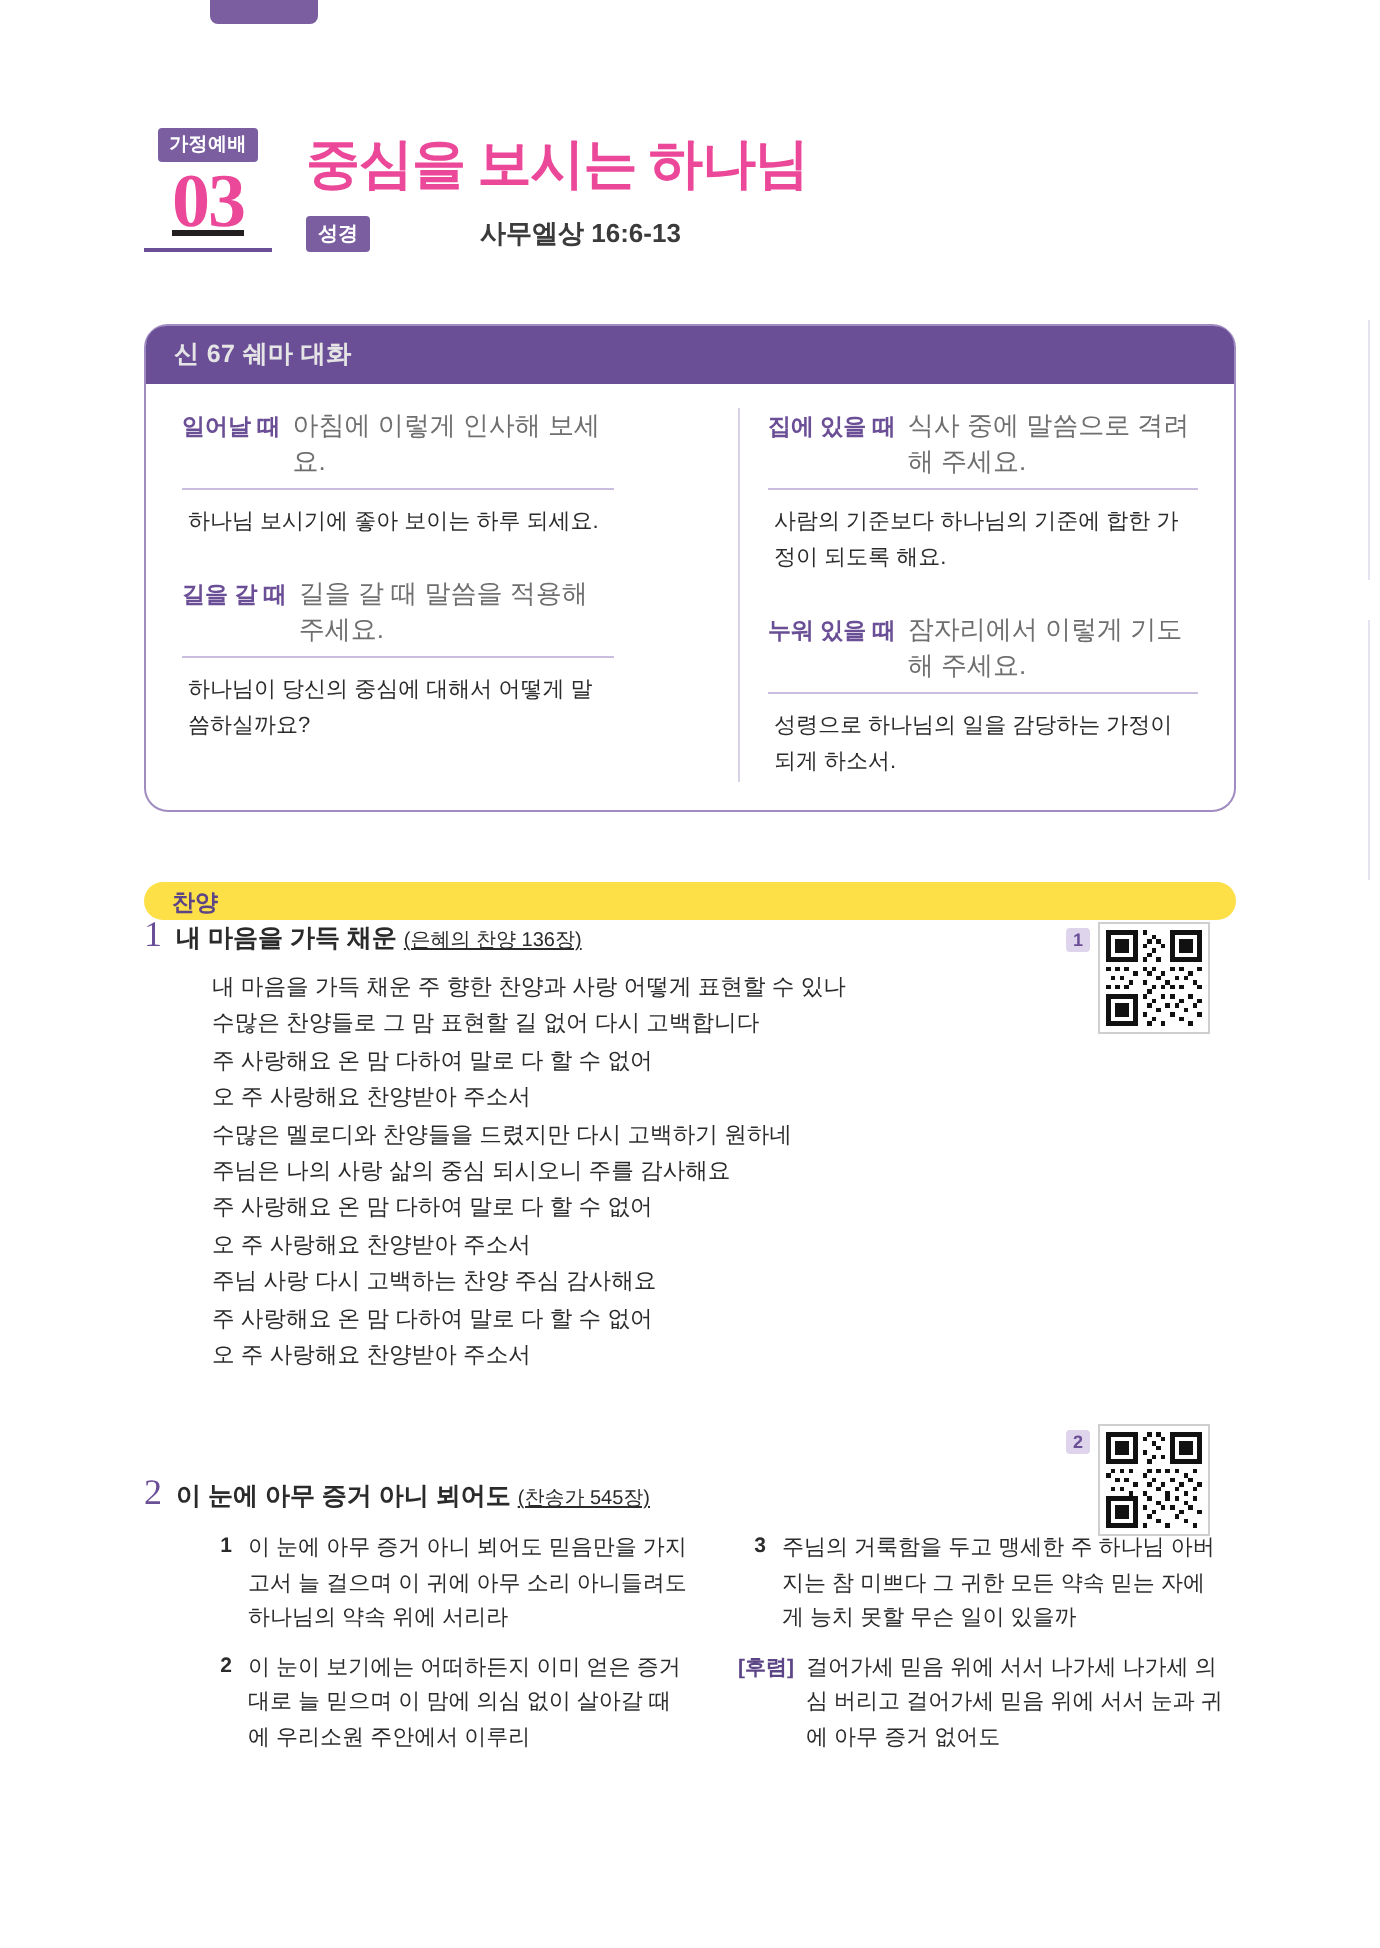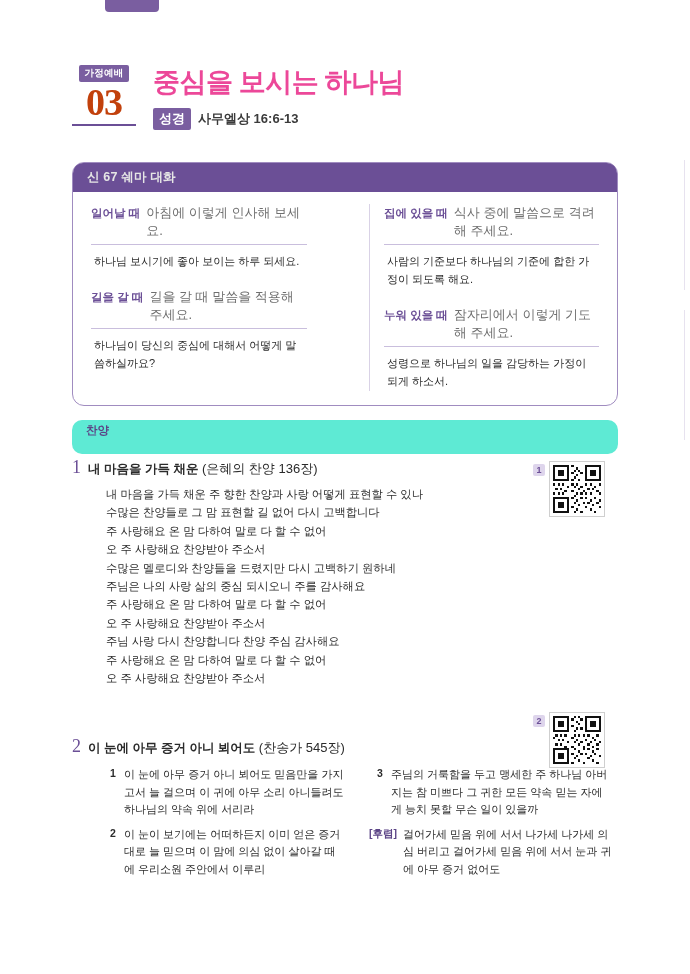--- a/index.html
+++ b/index.html
@@ -51,35 +51,36 @@
     left: 0; top: 52px;
     width: 690px;
     height: 92px;
   }
   .lesson-badge {
     position: absolute;
     left: 72px;
     top: 10px;
     width: 64px;
     text-align: center;
+    text-decoration: underline;
   }
   .lesson-kind {
     font-size: 9.5px;
     font-weight: bold;
     color: #ffffff;
     background: #7a5ea0;
     display: inline-block;
     padding: 2px 6px 2px 6px;
     border-radius: 2px;
     letter-spacing: 0.2px;
   }
   .lesson-num {
     font-size: 38px;
     font-weight: bold;
-    color: #c2410c;
+    color: #ec4899;
     line-height: 0.98;
     margin-top: 2px;
     font-family: "Liberation Serif", serif;
     letter-spacing: -1px;
   }
   .lesson-num-underline {
     position: absolute;
     left: 0;
     top: 62px;
     width: 64px;
@@ -98,32 +99,33 @@
     font-family: "Liberation Serif", serif;
     letter-spacing: -0.5px;
     line-height: 1.2;
   }
   .scripture-row {
     margin-top: 10px;
     display: flex;
     align-items: center;
   }
   .scripture-tag {
-    font-size: 13px;
+    font-size: 10px;
     font-weight: bold;
     color: #ffffff;
     background: #7a5ea0;
     padding: 2px 6px;
     border-radius: 2px;
     margin-right: 7px;
   }
   .scripture-ref {
     font-size: 13px;
     font-weight: bold;
     color: #3b3b3b;
+    margin-left: 48px;
   }
 
   
   .shema-card {
     position: absolute;
     left: 72px;
     top: 162px;
     width: 546px;
     border: 1.4px solid #a08cc0;
     border-radius: 12px;
@@ -174,24 +176,24 @@
     font-size: 11px;
     color: #2b2b2b;
     line-height: 1.65;
     padding-left: 3px;
   }
 
   
   .praise-bar {
     position: absolute;
     left: 72px;
-    top: 420px;
+    top: 441px;
     width: 546px;
-    height: 34px;
-    background: #5eead4;
+    height: 19px;
+    background: #fde047;
     border-radius: 10px;
   }
   .praise-bar span {
     position: absolute;
     left: 14px;
     top: 3px;
     font-size: 11.5px;
     font-weight: bold;
     color: #5c4587;
   }
@@ -211,21 +213,22 @@
     width: 16px;
     line-height: 1;
   }
   .song-title {
     font-size: 12.5px;
     font-weight: bold;
     color: #2b2b2b;
   }
   .song-title .sub {
     font-weight: normal;
-    font-size: 13px;
+    font-size: 10px;
+    text-decoration: underline;
   }
   .lyrics {
     margin-top: 7px;
     padding-left: 34px;
     font-size: 11.3px;
     line-height: 1.63;
     color: #2b2b2b;
   }
 
   
@@ -365,21 +368,21 @@
   </div>
   <div class="lyrics">
     <div>내 마음을 가득 채운 주 향한 찬양과 사랑 어떻게 표현할 수 있나</div>
     <div>수많은 찬양들로 그 맘 표현할 길 없어 다시 고백합니다</div>
     <div>주 사랑해요 온 맘 다하여 말로 다 할 수 없어</div>
     <div>오 주 사랑해요 찬양받아 주소서</div>
     <div>수많은 멜로디와 찬양들을 드렸지만 다시 고백하기 원하네</div>
     <div>주님은 나의 사랑 삶의 중심 되시오니 주를 감사해요</div>
     <div>주 사랑해요 온 맘 다하여 말로 다 할 수 없어</div>
     <div>오 주 사랑해요 찬양받아 주소서</div>
-    <div>주님 사랑 다시 찬양합니다 찬양 주심 감사해요</div>
+    <div>주님 사랑 다시 고백하는 찬양 주심 감사해요</div>
     <div>주 사랑해요 온 맘 다하여 말로 다 할 수 없어</div>
     <div>오 주 사랑해요 찬양받아 주소서</div>
   </div>
 </div>
 
 <div class="qr-wrap" id="qr-1">
   <div class="qr-index">1</div>
   <div class="qr-box">
     <svg width="48" height="48" viewBox="0 0 21 21" shape-rendering="crispEdges">
       <rect width="21" height="21" fill="#fff"></rect>

